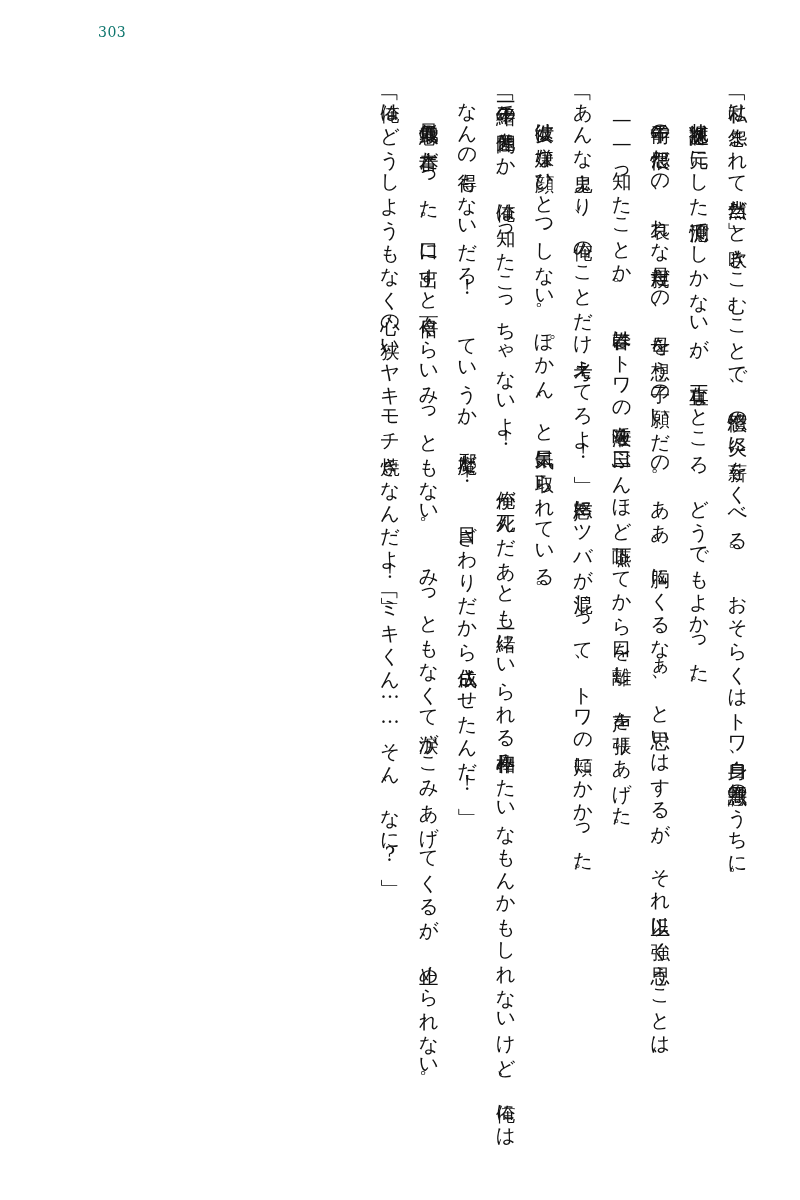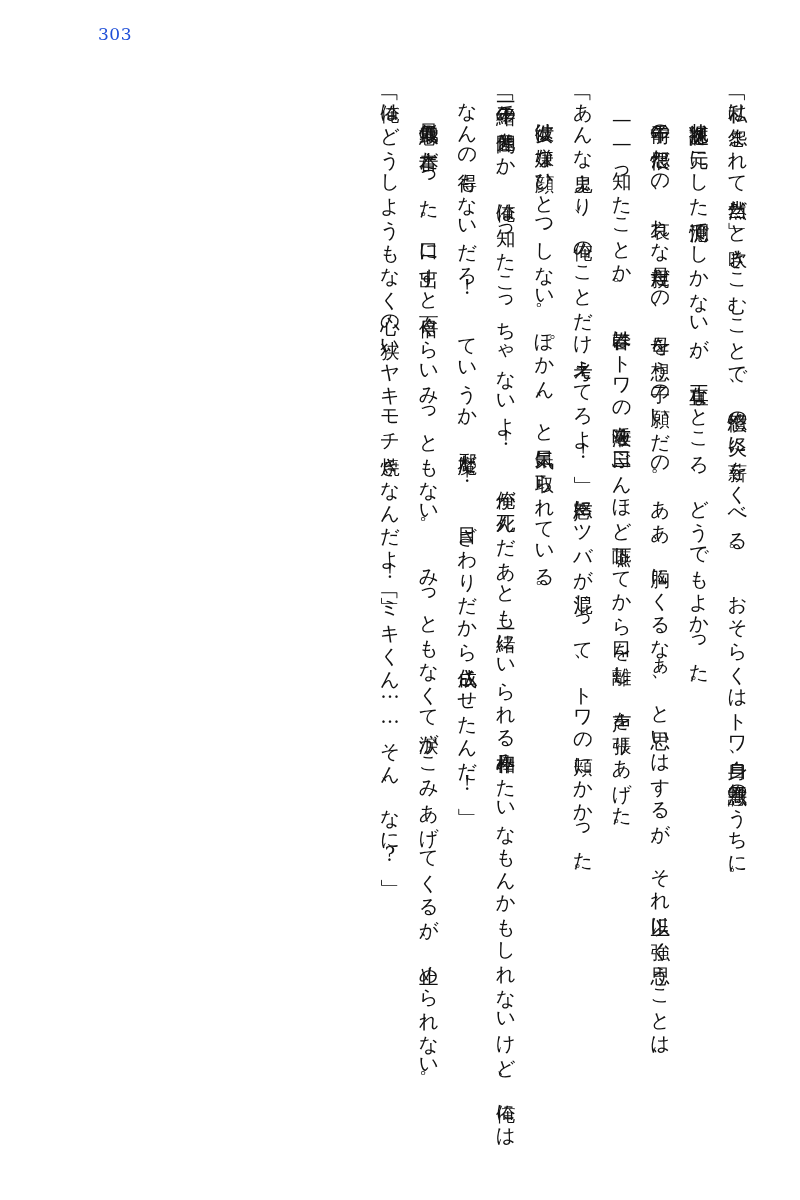--- a/index.html
+++ b/index.html
@@ -18,23 +18,23 @@
     position: relative;
     width: 800px;
     height: 1200px;
     background: #ffffff;
     box-sizing: border-box;
   }
   .page-number {
     position: absolute;
     top: 24px;
     left: 98px;
-    font-size: 17px;
+    font-size: 14px;
     letter-spacing: 0.5px;
-    color: #1d4ed8;
+    color: #0f766e;
     font-family: "DejaVu Serif", "Liberation Serif", serif;
   }
   .text-body {
     position: absolute;
     top: 88px;
     right: 44px;
     left: 44px;
     bottom: 60px;
     writing-mode: vertical-rl;
     text-orientation: upright;

